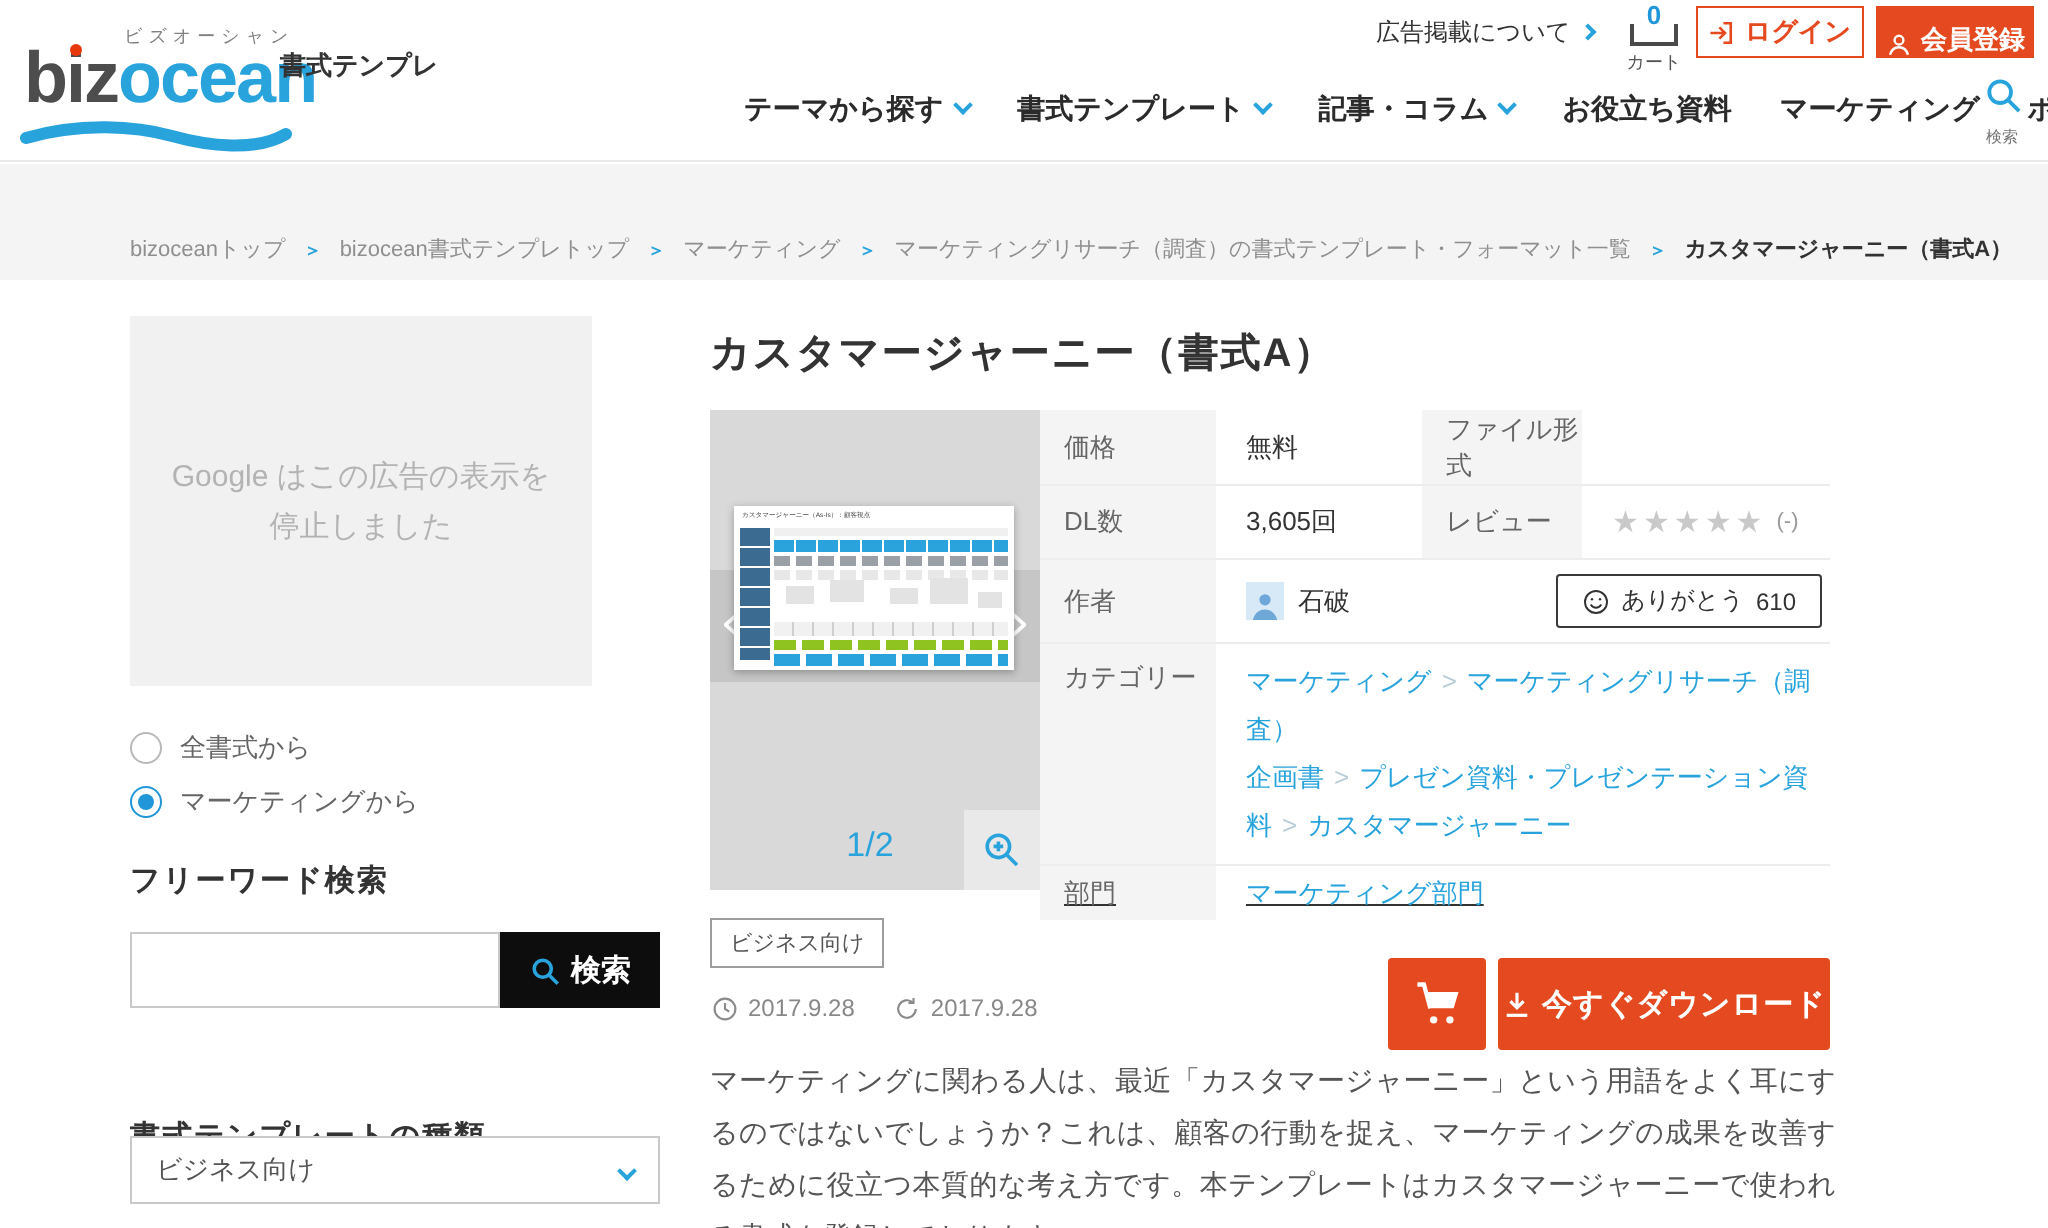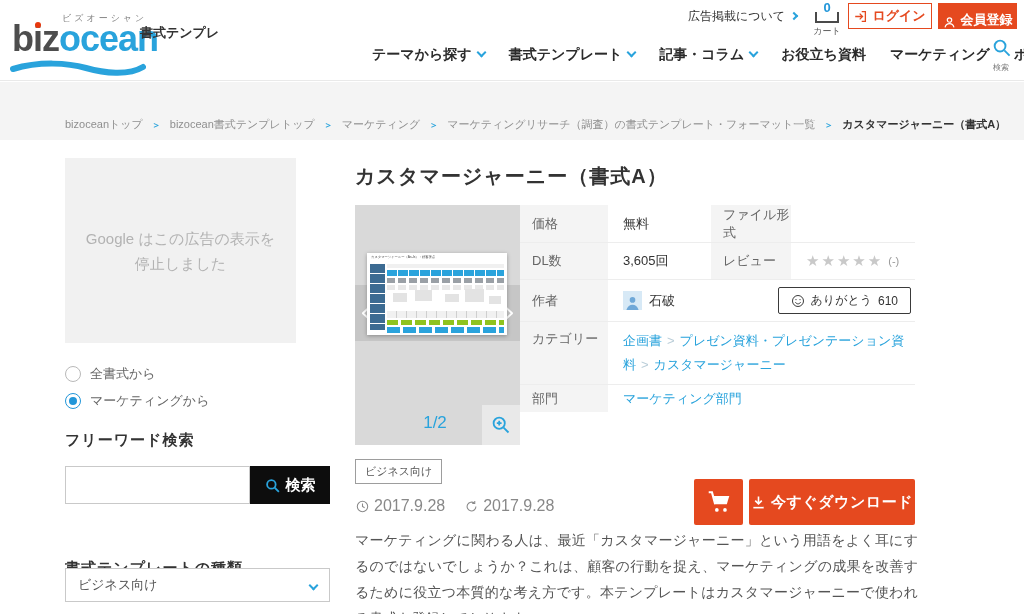--- a/index.html
+++ b/index.html
@@ -102,24 +102,24 @@
   .h37 { height:37px; } .h42 { height:42px; }
   .stars { color:#c9c9c9; font-size:15px; letter-spacing:2px; }
   .rev-note { color:#999; font-size:11px; margin-left:5px; letter-spacing:0; }
   .avatar { width:19px; height:19px; background:#d7e9f6; display:flex; align-items:flex-end; justify-content:center; margin-right:7px; overflow:hidden; }
   .row-author { position:relative; }
   .btn-thanks { position:absolute; right:4px; top:7px; height:27px; border:1px solid #3a3a3a; border-radius:2px; background:#fff;
     display:flex; align-items:center; gap:6px; padding:0 12px; font-size:12px; color:#333; cursor:pointer; }
   .cat-wrap { padding:7px 0 7px 14px; line-height:24px; }
   .cat-wrap a, .dept a { color:#29a3dc; text-decoration:none; cursor:pointer; }
   .cat-sep { color:#b9cdd8; margin:0 5px; }
-  .h26 { height:28px; }
+  .h26 { height:28px;text-decoration:underline; }
 
   .tag { position:absolute; left:355px; top:459px; border:1px solid #9d9d9d; background:#fff; font-size:11px; color:#555; padding:4px 9px; }
-  .dates { position:absolute; left:356px; top:497px; display:flex; gap:20px; font-size:16px; color:#888; align-items:center; }
+  .dates { position:absolute; left:356px; top:497px; display:flex; gap:20px; font-size:12px; color:#888; align-items:center; }
   .dates .d { display:flex; align-items:center; gap:5px; }
 
   .btn-cart { position:absolute; left:694px; top:479px; width:49px; height:46px; background:#e5491f; border-radius:2px;
     display:flex; align-items:center; justify-content:center; cursor:pointer; }
   .btn-dl { position:absolute; left:749px; top:479px; width:166px; height:46px; background:#e5491f; border-radius:2px; color:#fff;
     font-size:15px; font-weight:bold; display:flex; align-items:center; justify-content:center; gap:5px; cursor:pointer; letter-spacing:0.5px; }
 
   .desc { position:absolute; left:355px; top:527px; width:563px; font-size:14px; color:#555; line-height:26px; text-align:justify; }
 </style>
 </head>
@@ -284,20 +284,21 @@
             <circle cx="10.3" cy="6.4" r=".7" fill="#333" stroke="none"></circle>
             <path d="M5 9.4c.8 1.3 2 1.9 3 1.9s2.2-.6 3-1.9"></path>
         </svg>
         <span>ありがとう</span>
         <span>610</span>
       </div>
     </div>
     <div class="drow">
       <div class="dlabel top">カテゴリー</div>
       <div class="grow cat-wrap">
+        <div><a>マーケティング</a><span class="cat-sep">&gt;</span><a>マーケティングリサーチ（調査）</a></div>
         <div><a>企画書</a><span class="cat-sep">&gt;</span><a>プレゼン資料・プレゼンテーション資料</a><span class="cat-sep">&gt;</span><a>カスタマージャーニー</a></div>
       </div>
     </div>
     <div class="drow h26 dept">
       <div class="dlabel">部門</div>
       <div class="dval grow">
           <a>マーケティング部門</a>
         </div>
     </div>
   </div>

